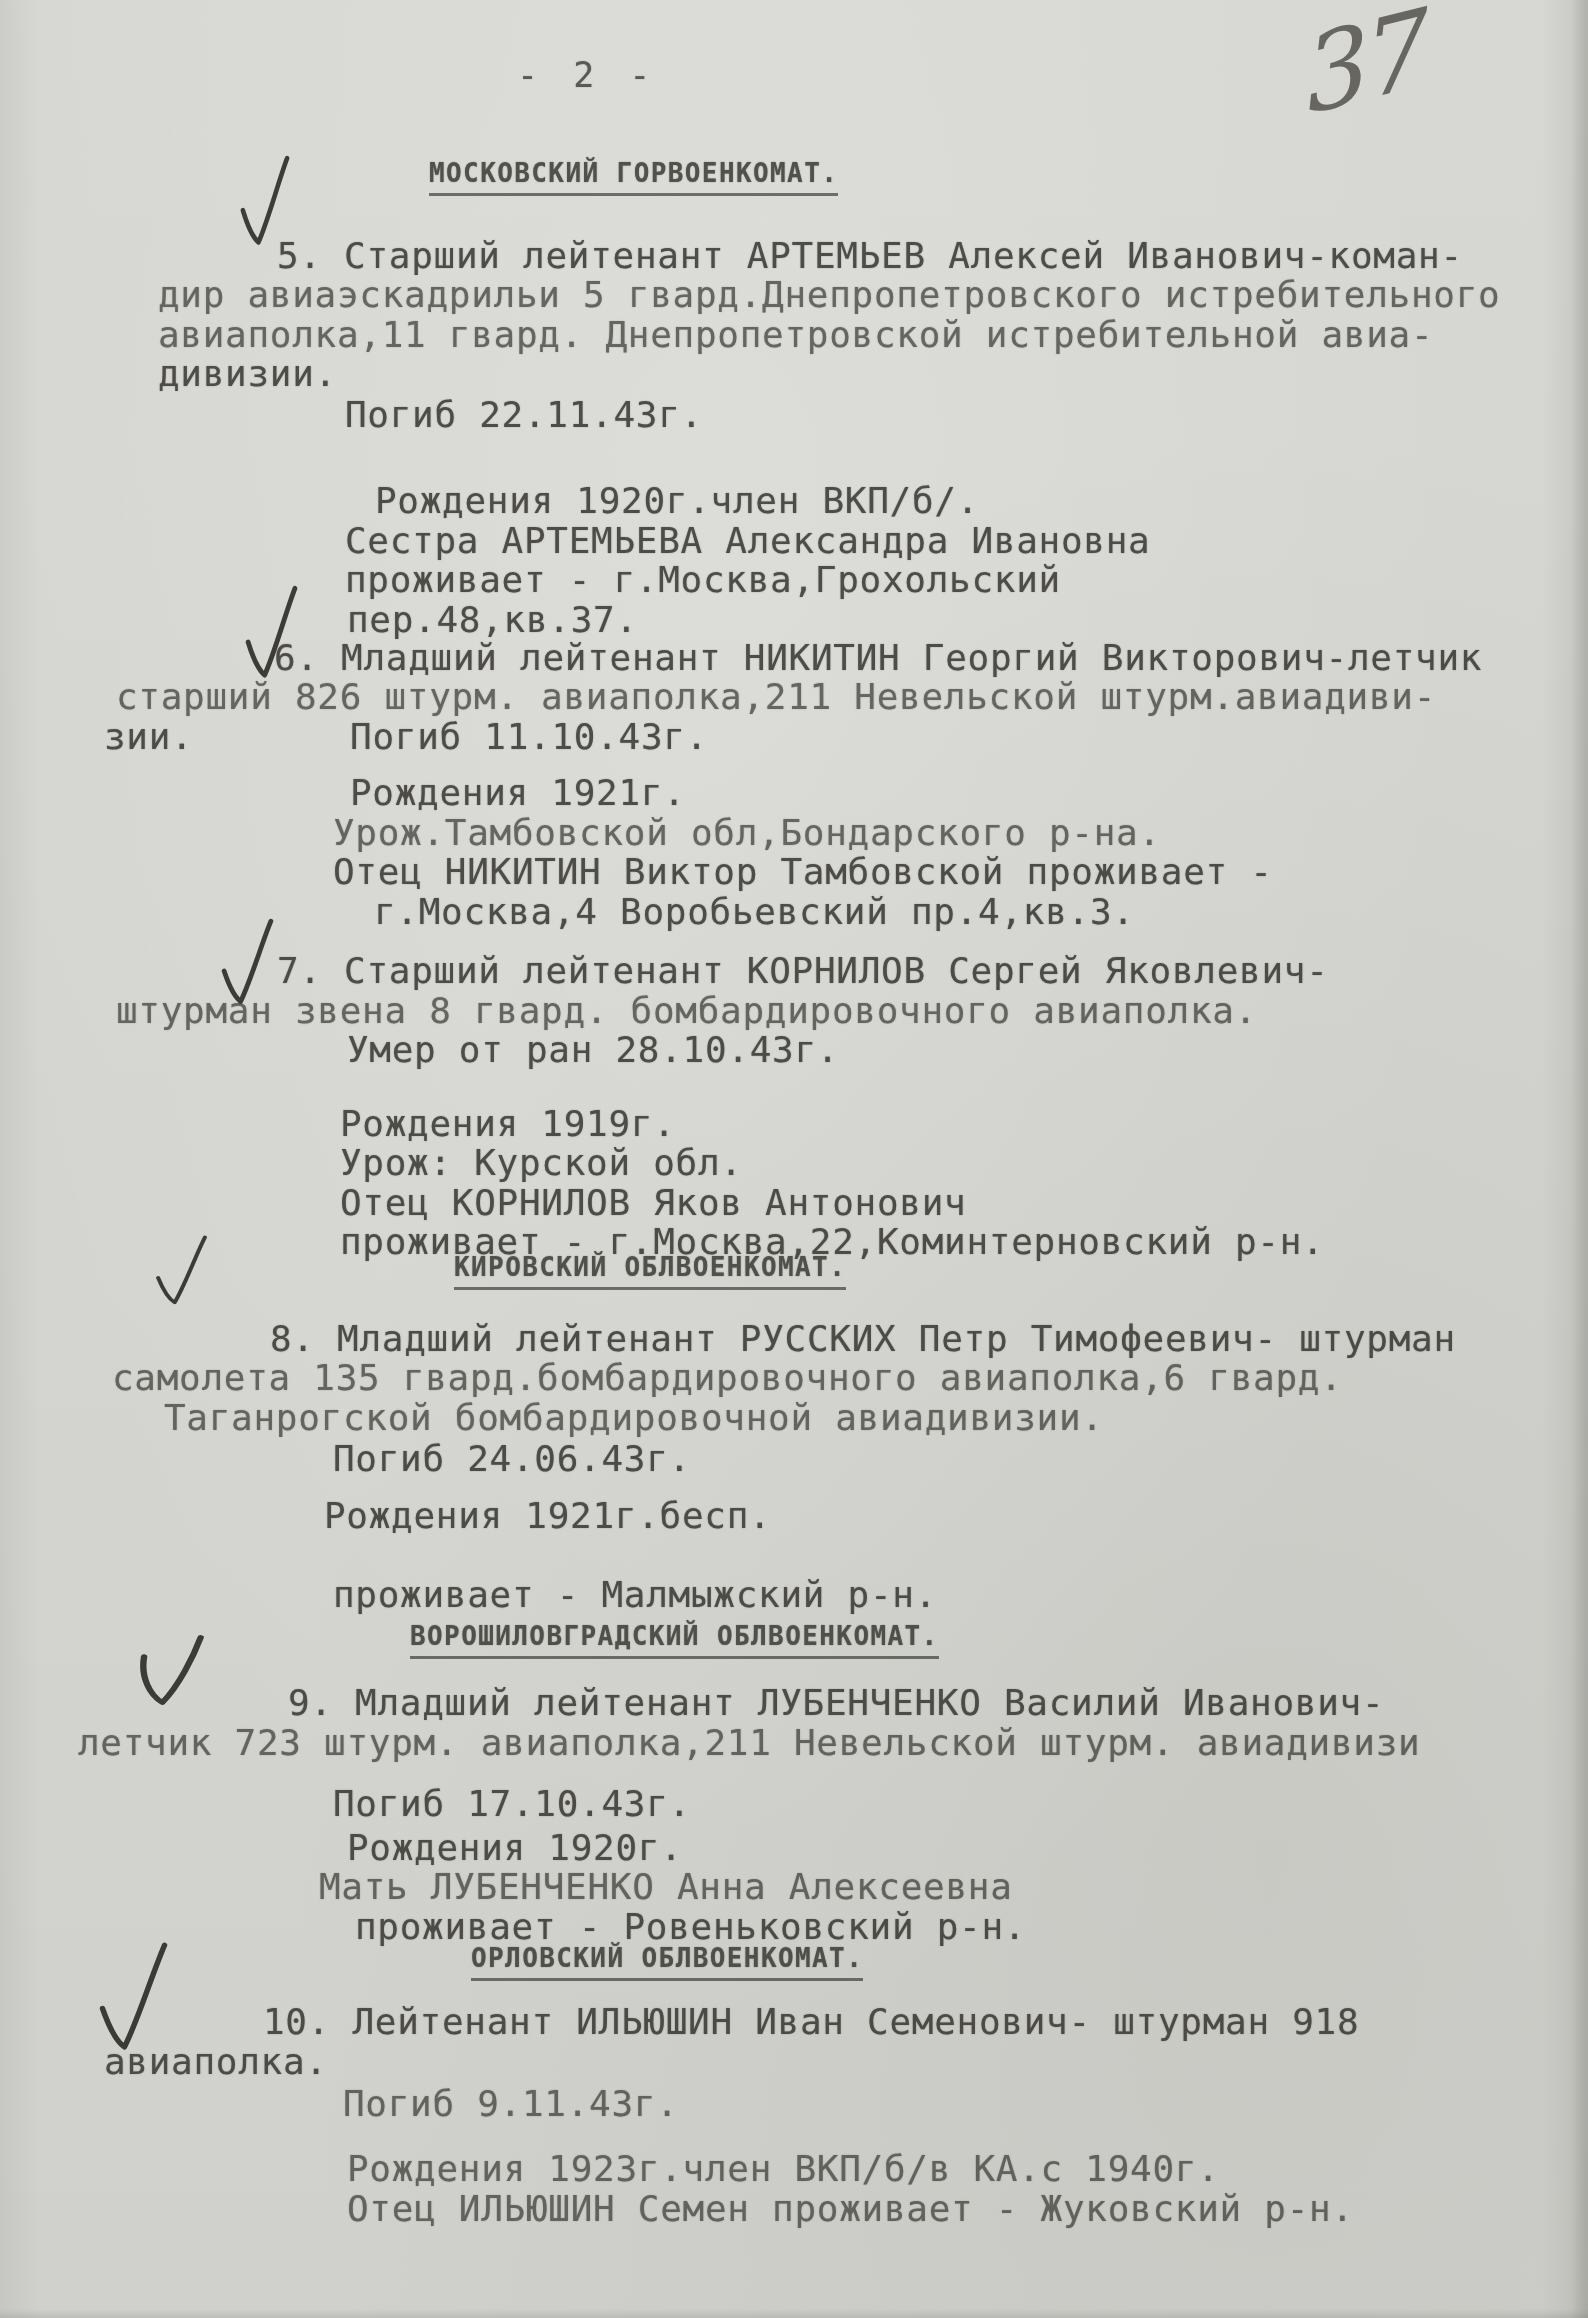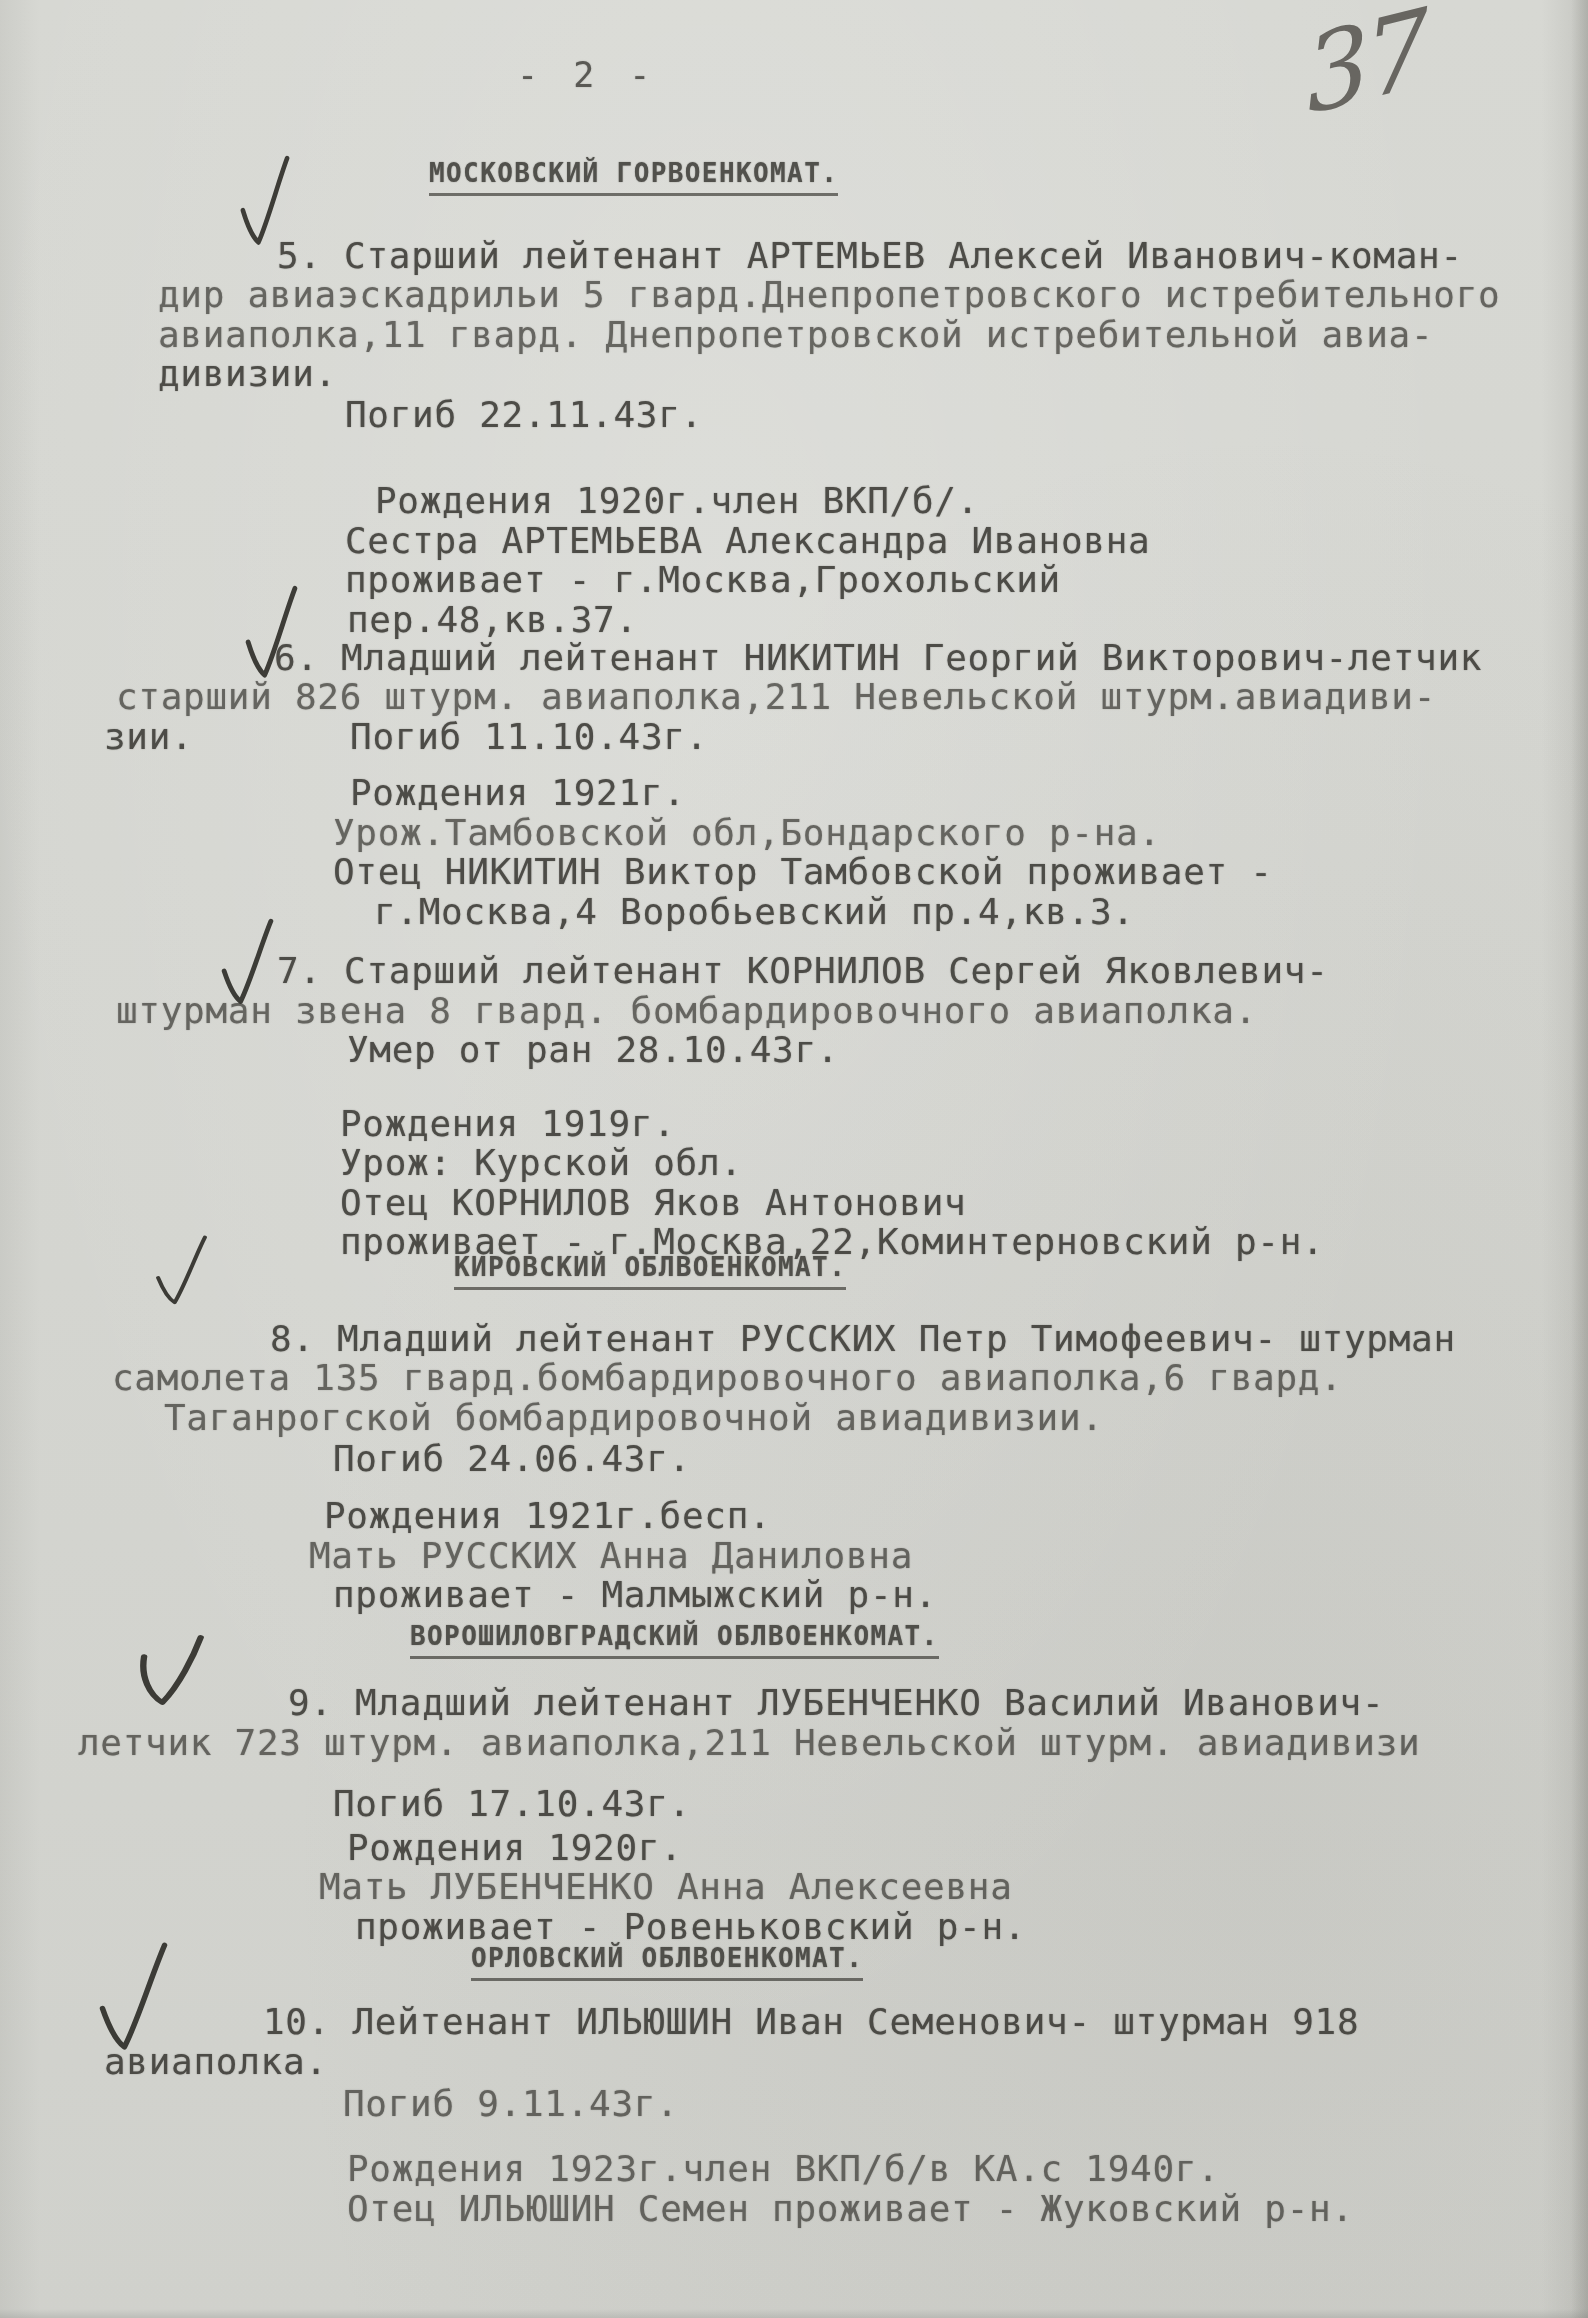--- a/index.html
+++ b/index.html
@@ -118,21 +118,20 @@
   <div class="ln" style="left:340px;top:1183px;">Отец КОРНИЛОВ Яков Антонович</div>
   <div class="ln" style="left:340px;top:1222px;">проживает - г.Москва,22,Коминтерновский р-н.</div>
 
   <div class="hdr" style="left:454px;top:1252px;">КИРОВСКИЙ ОБЛВОЕНКОМАТ.</div>
 
   <div class="ln" style="left:270px;top:1319px;">8. Младший лейтенант РУССКИХ Петр Тимофеевич- штурман</div>
   <div class="ln faded" style="left:112px;top:1358px;">самолета 135 гвард.бомбардировочного авиаполка,6 гвард.</div>
   <div class="ln faded" style="left:124px;top:1398px;margin-left:40px;">Таганрогской бомбардировочной авиадивизии.</div>
   <div class="ln" style="left:333px;top:1439px;">Погиб 24.06.43г.</div>
   <div class="ln" style="left:324px;top:1496px;">Рождения 1921г.бесп.</div>
-  <div class="ln faded" style="left:309px;top:1536px;">Мать РУССКИХ Анна Даниловна</div>
   <div class="ln" style="left:333px;top:1575px;">проживает - Малмыжский р-н.</div>
 
   <div class="hdr" style="left:410px;top:1621px;">ВОРОШИЛОВГРАДСКИЙ ОБЛВОЕНКОМАТ.</div>
 
   <div class="ln" style="left:288px;top:1683px;">9. Младший лейтенант ЛУБЕНЧЕНКО Василий Иванович-</div>
   <div class="ln faded" style="left:78px;top:1723px;">летчик 723 штурм. авиаполка,211 Невельской штурм. авиадивизи</div>
   <div class="ln" style="left:333px;top:1767px;margin-top:17px;">Погиб 17.10.43г.</div>
   <div class="ln" style="left:347px;top:1828px;">Рождения 1920г.</div>
   <div class="ln faded" style="left:319px;top:1867px;">Мать ЛУБЕНЧЕНКО Анна Алексеевна</div>
   <div class="ln" style="left:355px;top:1907px;">проживает - Ровеньковский р-н.</div>

